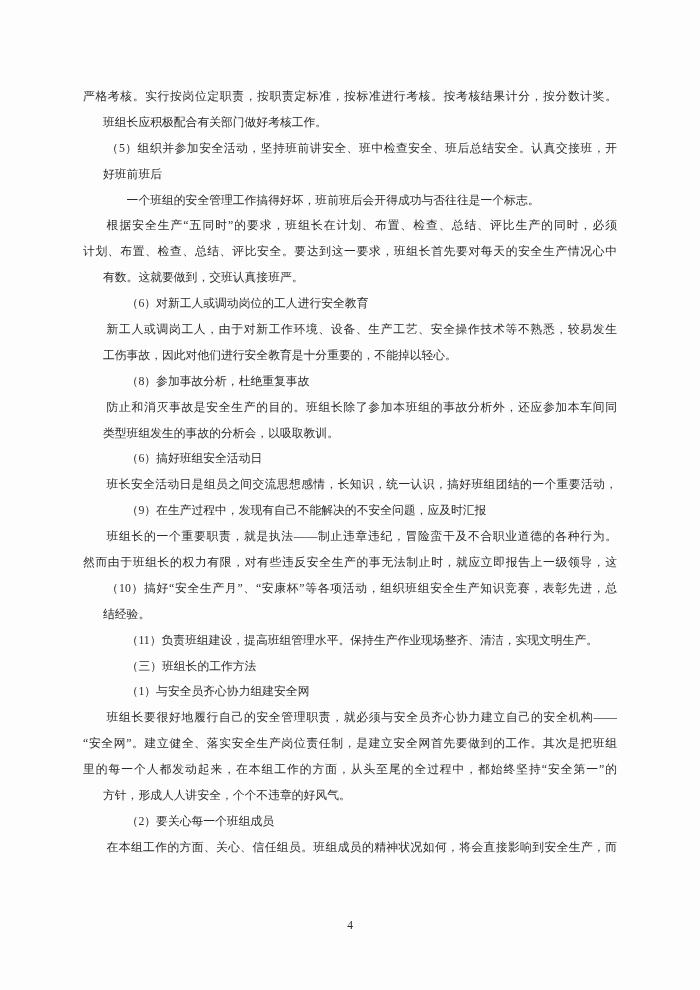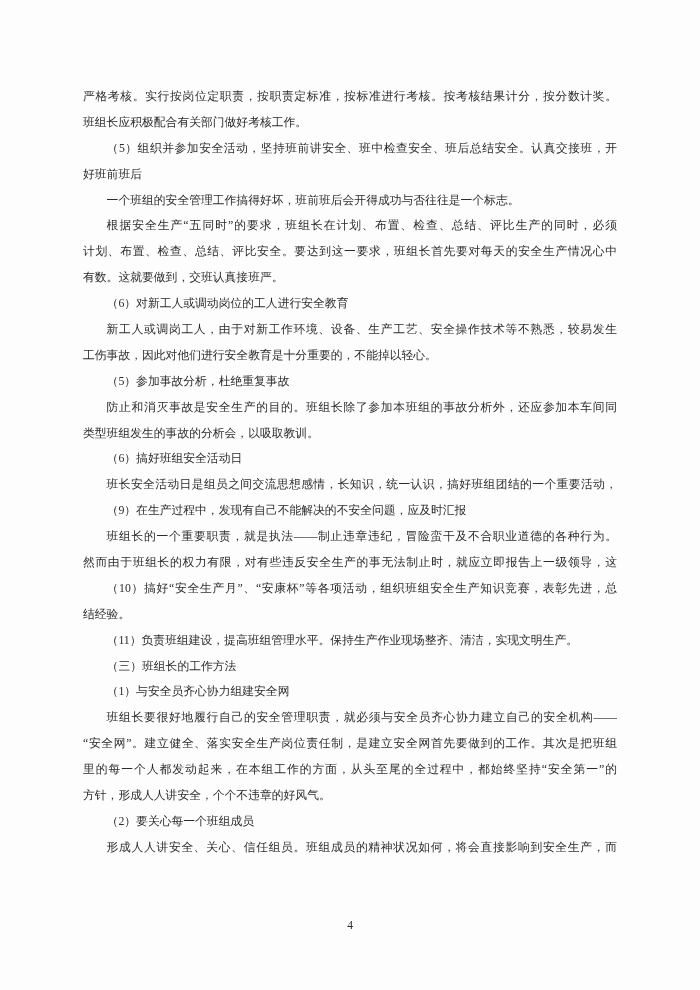--- a/index.html
+++ b/index.html
@@ -22,21 +22,21 @@
   .line {
     font-size: 11.8px;
     line-height: 25.9px;
     height: 25.9px;
     text-align: justify;
     text-align-last: justify;
     text-justify: inter-character;
     white-space: normal;
     overflow: hidden;
   }
-  .line.last { text-align-last: left; }
+  .line.last { text-align-last: left; margin-left: 20px; }
   .line.ind  { text-indent: 2em; }
   .line.bold { font-weight: normal; }
   .footer {
     position: absolute;
     left: 83px;
     top: 912px;
     width: 534px;
     text-align: center;
     font-size: 11.5px;
     line-height: 26px;
@@ -52,34 +52,34 @@
     <div class="line last">班组长应积极配合有关部门做好考核工作。</div>
     <div class="line ind">（5）组织并参加安全活动，坚持班前讲安全、班中检查安全、班后总结安全。认真交接班，开</div>
     <div class="line last">好班前班后</div>
     <div class="line ind last">一个班组的安全管理工作搞得好坏，班前班后会开得成功与否往往是一个标志。</div>
     <div class="line ind">根据安全生产“五同时”的要求，班组长在计划、布置、检查、总结、评比生产的同时，必须</div>
     <div class="line">计划、布置、检查、总结、评比安全。要达到这一要求，班组长首先要对每天的安全生产情况心中</div>
     <div class="line last">有数。这就要做到，交班认真接班严。</div>
     <div class="line ind last">（6）对新工人或调动岗位的工人进行安全教育</div>
     <div class="line ind">新工人或调岗工人，由于对新工作环境、设备、生产工艺、安全操作技术等不熟悉，较易发生</div>
     <div class="line last">工伤事故，因此对他们进行安全教育是十分重要的，不能掉以轻心。</div>
-    <div class="line ind last">（5）参加事故分析，杜绝重复事故</div>
+    <div class="line ind last">（8）参加事故分析，杜绝重复事故</div>
     <div class="line ind">防止和消灭事故是安全生产的目的。班组长除了参加本班组的事故分析外，还应参加本车间同</div>
     <div class="line last">类型班组发生的事故的分析会，以吸取教训。</div>
     <div class="line ind last">（6）搞好班组安全活动日</div>
     <div class="line ind">班长安全活动日是组员之间交流思想感情，长知识，统一认识，搞好班组团结的一个重要活动，</div>
     <div class="line ind last">（9）在生产过程中，发现有自己不能解决的不安全问题，应及时汇报</div>
     <div class="line ind">班组长的一个重要职责，就是执法——制止违章违纪，冒险蛮干及不合职业道德的各种行为。</div>
     <div class="line">然而由于班组长的权力有限，对有些违反安全生产的事无法制止时，就应立即报告上一级领导，这</div>
     <div class="line ind">（10）搞好“安全生产月”、“安康杯”等各项活动，组织班组安全生产知识竞赛，表彰先进，总</div>
     <div class="line last">结经验。</div>
     <div class="line ind last">（11）负责班组建设，提高班组管理水平。保持生产作业现场整齐、清洁，实现文明生产。</div>
     <div class="line ind last bold">（三）班组长的工作方法</div>
     <div class="line ind last">（1）与安全员齐心协力组建安全网</div>
     <div class="line ind">班组长要很好地履行自己的安全管理职责，就必须与安全员齐心协力建立自己的安全机构——</div>
     <div class="line">“安全网”。建立健全、落实安全生产岗位责任制，是建立安全网首先要做到的工作。其次是把班组</div>
     <div class="line">里的每一个人都发动起来，在本组工作的方面，从头至尾的全过程中，都始终坚持“安全第一”的</div>
     <div class="line last">方针，形成人人讲安全，个个不违章的好风气。</div>
     <div class="line ind last">（2）要关心每一个班组成员</div>
-    <div class="line ind">形成人人讲安全、关心、信任组员。班组成员的精神状况如何，将会直接影响到安全生产，而</div>
+    <div class="line ind">在本组工作的方面、关心、信任组员。班组成员的精神状况如何，将会直接影响到安全生产，而</div>
   </div>
   <div class="footer">4</div>
 </div>
 
 </body></html>

